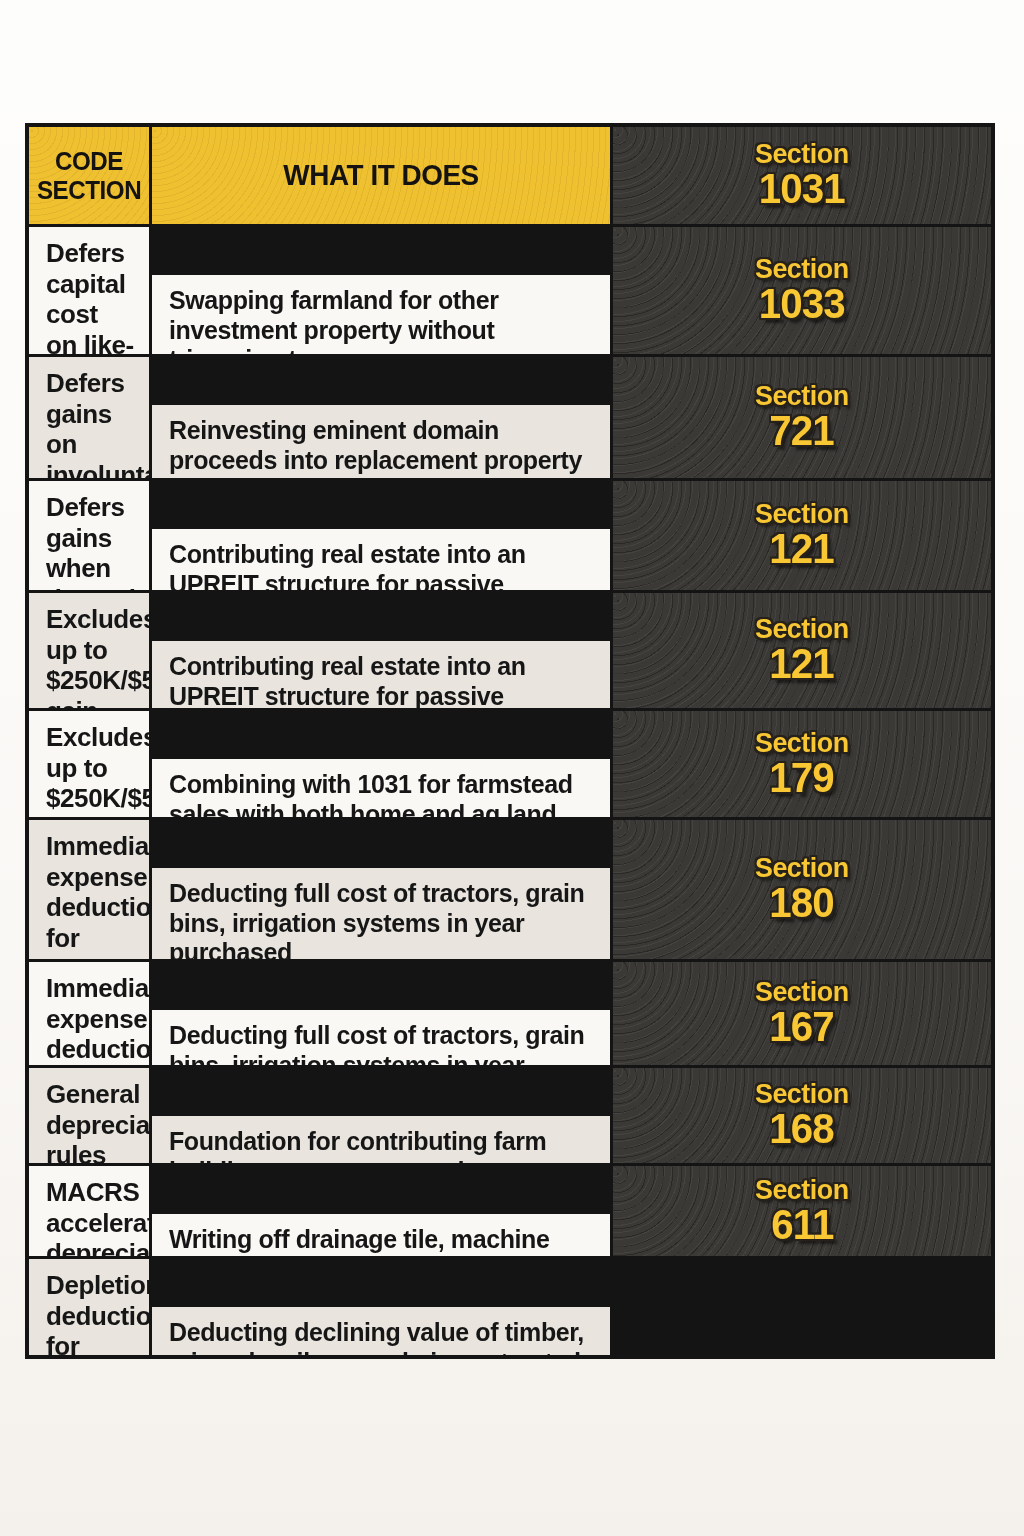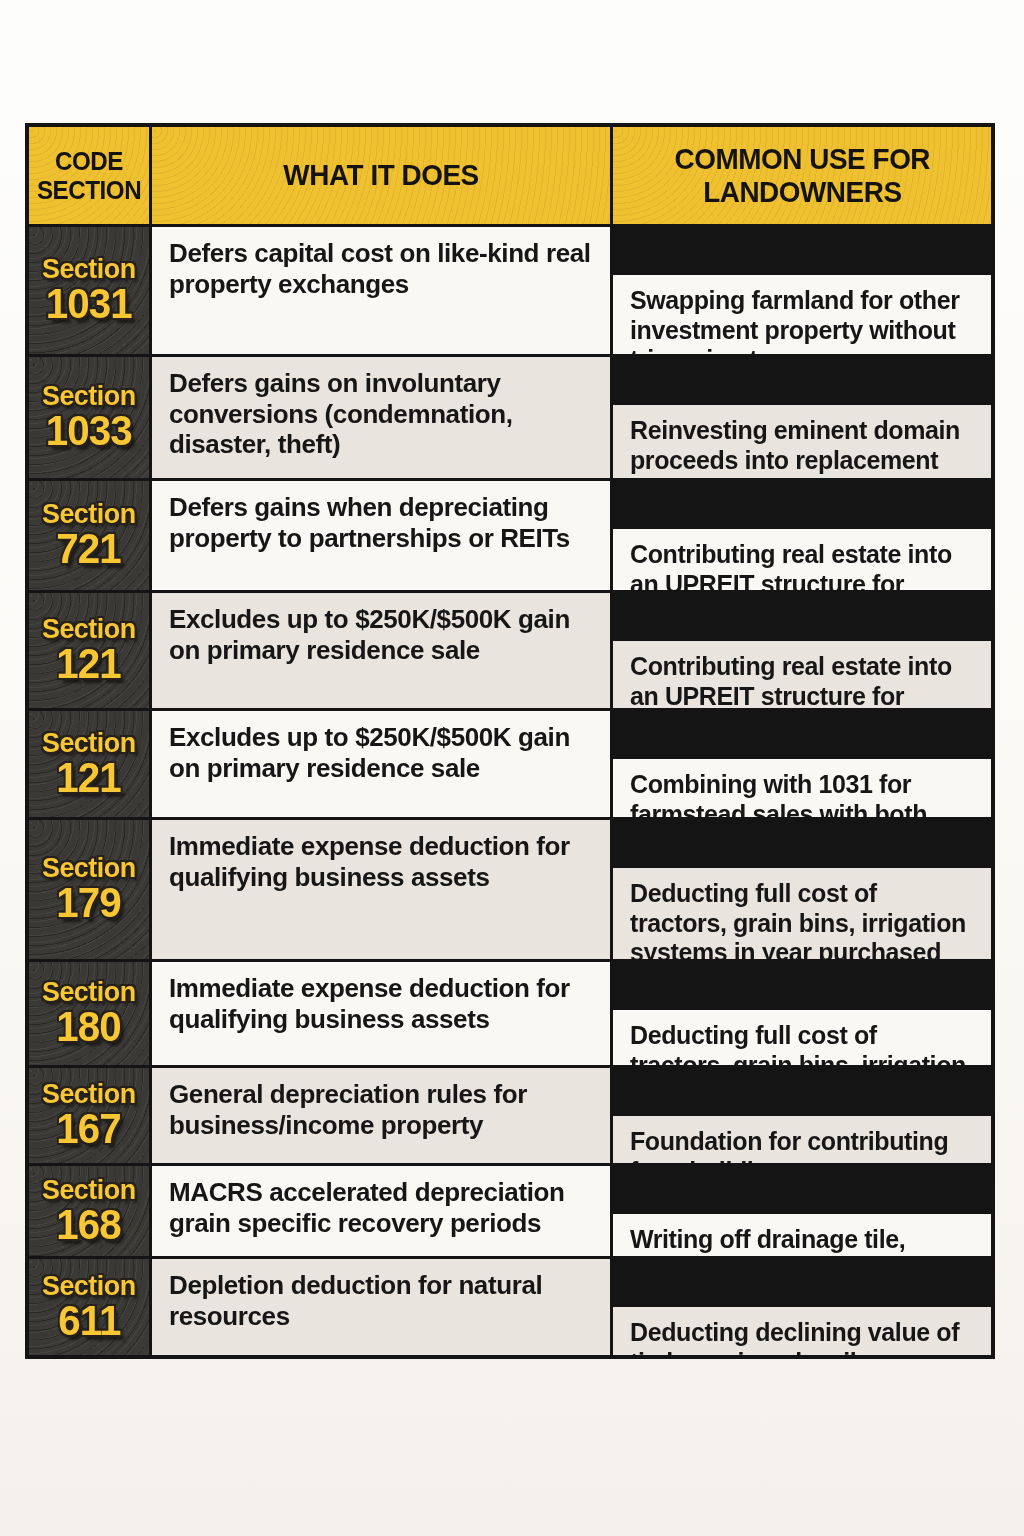--- a/index.html
+++ b/index.html
@@ -68,24 +68,20 @@
 <body>
 
 <div class="tax-table">
   <div class="hcell first">
     <span class="htext">CODE
 SECTION</span>
   </div>
   <div class="hcell">
     <span class="htext">WHAT IT DOES</span>
   </div>
-  <div class="hcell">
-    <span class="htext">COMMON USE FOR
-LANDOWNERS</span>
-  </div>
 
   <div class="scell">
     <span class="sec-word">Section</span>
     <span class="sec-num">1031</span>
   </div>
   <div class="bcell what light">Defers capital cost on like-kind real property exchanges</div>
   <div class="bcell use light">Swapping farmland for other investment property without triggering tax</div>
 
   <div class="scell">
     <span class="sec-word">Section</span>

